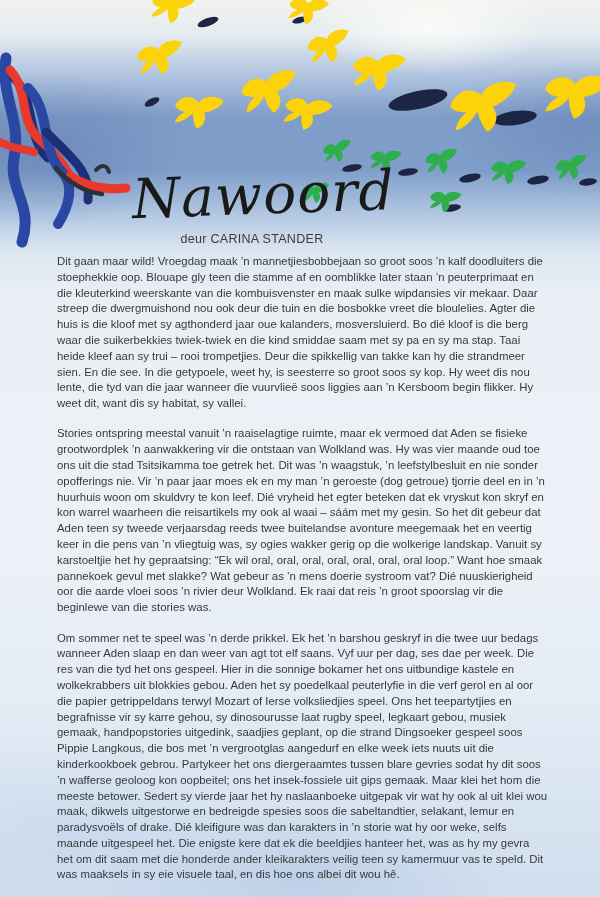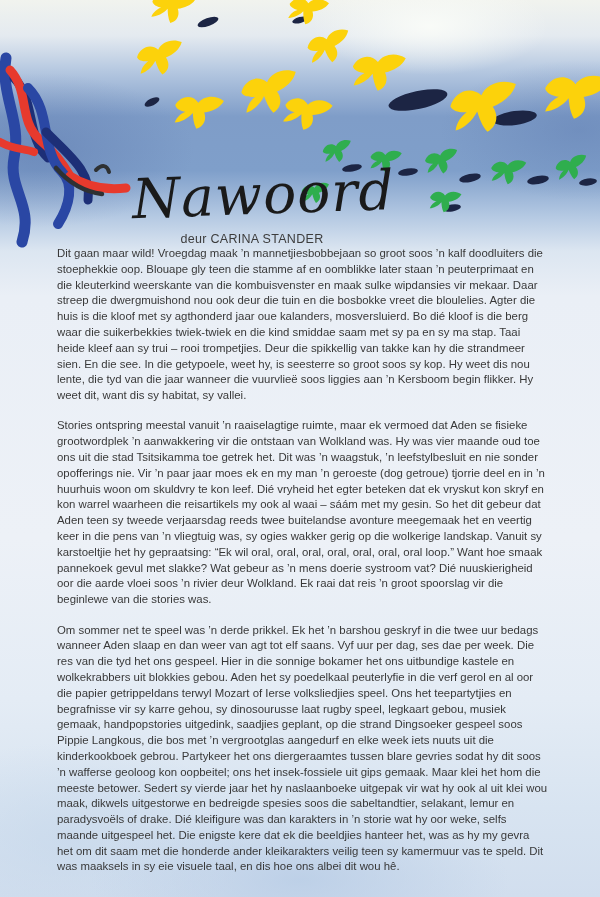--- a/index.html
+++ b/index.html
@@ -54,21 +54,21 @@
     color:#1a1a1a;
   }
   .byline{
     margin-top:8px;
     font-size:12.5px;
     letter-spacing:0.3px;
     color:#3c3c3c;
   }
   .body-text{
     position:absolute;
-    top:246px;
+    top:254px;
     left:57px;
     width:491px;
     color:#383838;
     font-size:11.4px;
     line-height:15.8px;
   }
   .body-text p{
     margin:0 0 14.5px 0;
     text-align:left;
   }

